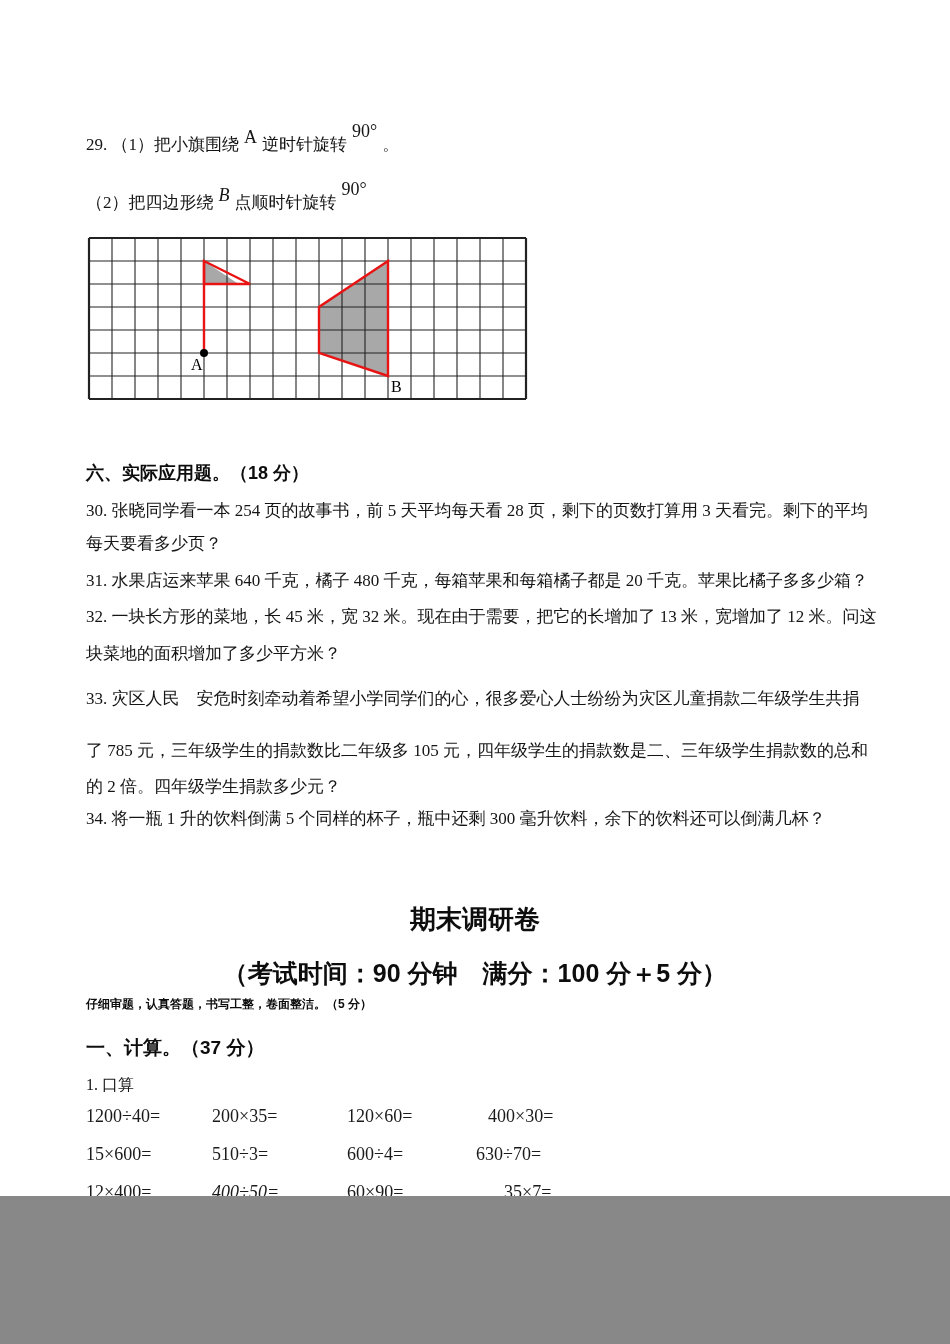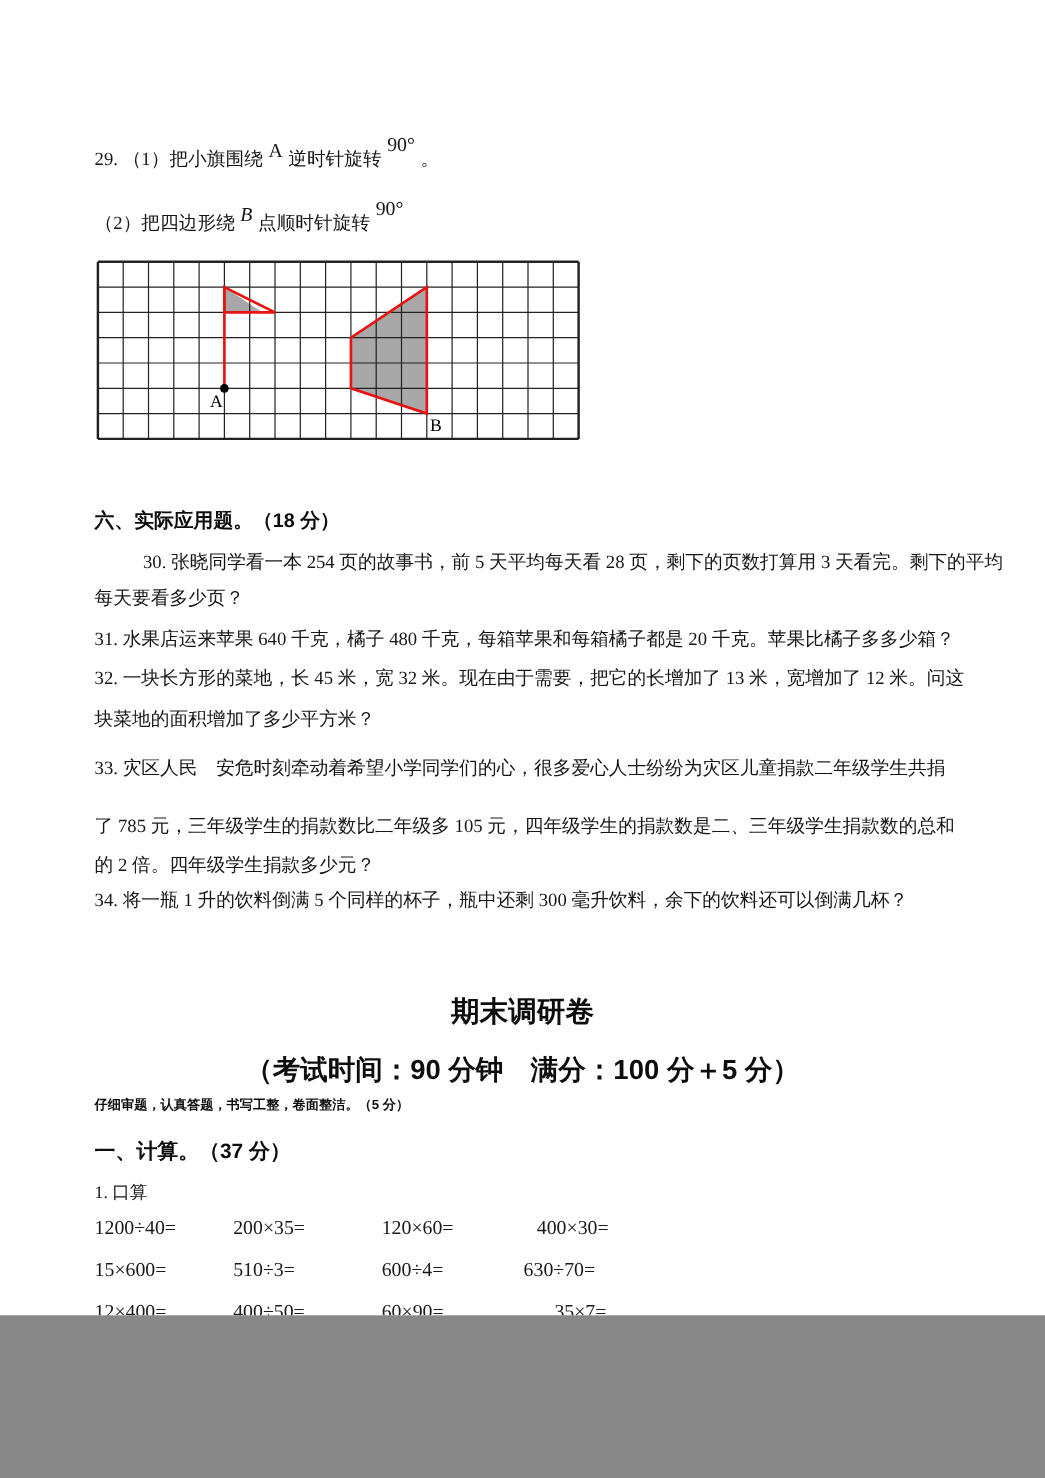--- a/index.html
+++ b/index.html
@@ -89,21 +89,21 @@
       <polygon points="115,23 161,46 115,46" fill="none" stroke="#e81414" stroke-width="2.4" stroke-linejoin="miter"></polygon>
       <line x1="115" y1="23" x2="115" y2="115" stroke="#e81414" stroke-width="2.4"></line>
       <polygon points="299,23 230,69 230,115 299,138" fill="none" stroke="#e81414" stroke-width="2.4" stroke-linejoin="miter"></polygon>
       <circle cx="115" cy="115" r="4" fill="#000"></circle>
       <text x="102" y="132" font-size="16" font-family="&quot;Liberation Serif&quot;,&quot;DejaVu Serif&quot;,serif" fill="#000">A</text>
       <text x="302" y="154" font-size="16" font-family="&quot;Liberation Serif&quot;,&quot;DejaVu Serif&quot;,serif" fill="#000">B</text>
     </svg>
 
   <div class="line hei" style="top:462px; font-size:18px;">六、实际应用题。（18 分）</div>
 
-  <div class="line" style="top:500px;margin-left:44px;">30. 张晓同学看一本 254 页的故事书，前 5 天平均每天看 28 页，剩下的页数打算用 3 天看完。剩下的平均</div>
+  <div class="line" style="top:500px;">30. 张晓同学看一本 254 页的故事书，前 5 天平均每天看 28 页，剩下的页数打算用 3 天看完。剩下的平均</div>
   <div class="line" style="top:533px;">每天要看多少页？</div>
   <div class="line" style="top:570px;">31. 水果店运来苹果 640 千克，橘子 480 千克，每箱苹果和每箱橘子都是 20 千克。苹果比橘子多多少箱？</div>
   <div class="line" style="top:606px;">32. 一块长方形的菜地，长 45 米，宽 32 米。现在由于需要，把它的长增加了 13 米，宽增加了 12 米。问这</div>
   <div class="line" style="top:643px;">块菜地的面积增加了多少平方米？</div>
   <div class="line" style="top:688px;">33. 灾区人民　安危时刻牵动着希望小学同学们的心，很多爱心人士纷纷为灾区儿童捐款二年级学生共捐</div>
   <div class="line" style="top:740px;">了 785 元，三年级学生的捐款数比二年级多 105 元，四年级学生的捐款数是二、三年级学生捐款数的总和</div>
   <div class="line" style="top:776px;">的 2 倍。四年级学生捐款多少元？</div>
   <div class="line" style="top:808px;">34. 将一瓶 1 升的饮料倒满 5 个同样的杯子，瓶中还剩 300 毫升饮料，余下的饮料还可以倒满几杯？</div>
 
   <div class="line hei center" style="top:903px; font-size:26px;">期末调研卷</div>
@@ -116,17 +116,17 @@
   <span class="mathcell" style="left:212px; top:1106px;">200×35=</span>
   <span class="mathcell" style="left:347px; top:1106px;">120×60=</span>
   <span class="mathcell" style="left:488px; top:1106px;">400×30=</span>
 
   <span class="mathcell" style="left:86px;  top:1144px;">15×600=</span>
   <span class="mathcell" style="left:212px; top:1144px;">510÷3=</span>
   <span class="mathcell" style="left:347px; top:1144px;">600÷4=</span>
   <span class="mathcell" style="left:476px; top:1144px;">630÷70=</span>
 
   <span class="mathcell" style="left:86px;  top:1182px;">12×400=</span>
-  <span class="mathcell" style="left:212px; top:1182px;">400÷50=</span>
+  <span class="mathcell" style="left:212px; top:1182px;font-style:italic;">400÷50=</span>
   <span class="mathcell" style="left:347px; top:1182px;">60×90=</span>
   <span class="mathcell" style="left:504px; top:1182px;">35×7=</span>
 
 </div>
 
 </body></html>

